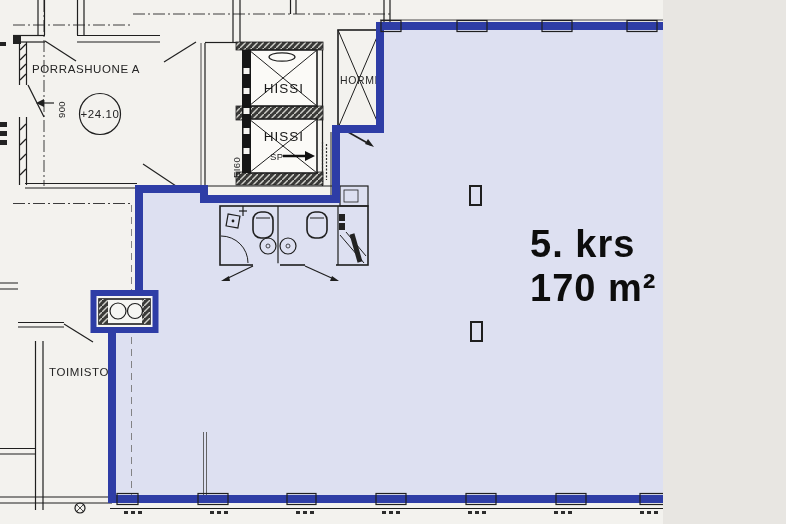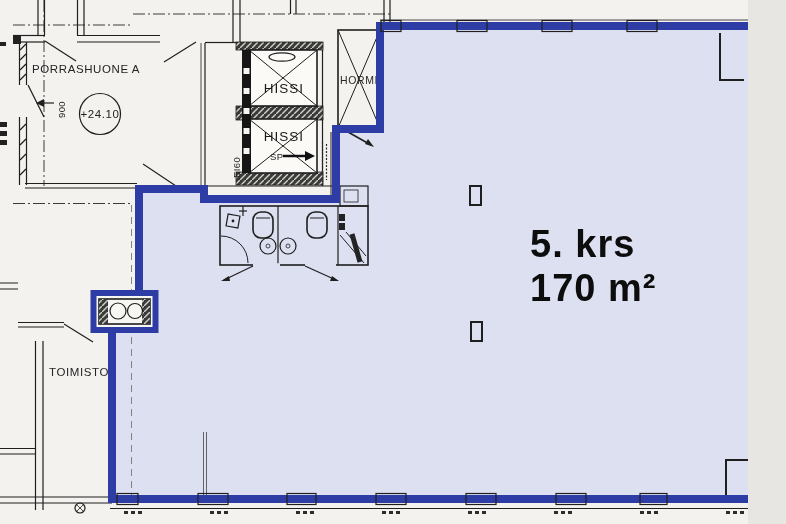--- a/index.html
+++ b/index.html
@@ -1,16 +1,16 @@
 <!DOCTYPE html>
 <html><head>
 <meta charset="utf-8">
 <style>
   html,body { margin:0; padding:0; background:#e8e6e2; }
-  .canvas { position:relative; width:748px; height:524px; background:#f3f2ee; overflow:hidden;
+  .canvas { position:relative; width:663px; height:524px; background:#f3f2ee; overflow:hidden;
             font-family:"Liberation Sans", sans-serif; }
   svg { position:absolute; left:0; top:0; }
   text { font-family:"Liberation Sans", sans-serif; fill:#1c1c1c; }
   .ln  { stroke:#1f1f1f; fill:none; }
   .w08 { stroke-width:.8; }  .w1 { stroke-width:1; } .w12 { stroke-width:1.2; }
   .w16 { stroke-width:1.6; } .w2 { stroke-width:2; }
   .dd  { stroke:#3c3c3c; stroke-width:1; fill:none; stroke-dasharray:12 3 2 3; }
   .t9  { font-size:9.5px; letter-spacing:.4px; fill:#222; }
   .t10 { font-size:10.5px; letter-spacing:.6px; fill:#262626; }
   .t11 { font-size:11.5px; letter-spacing:.6px; fill:#242424; }

